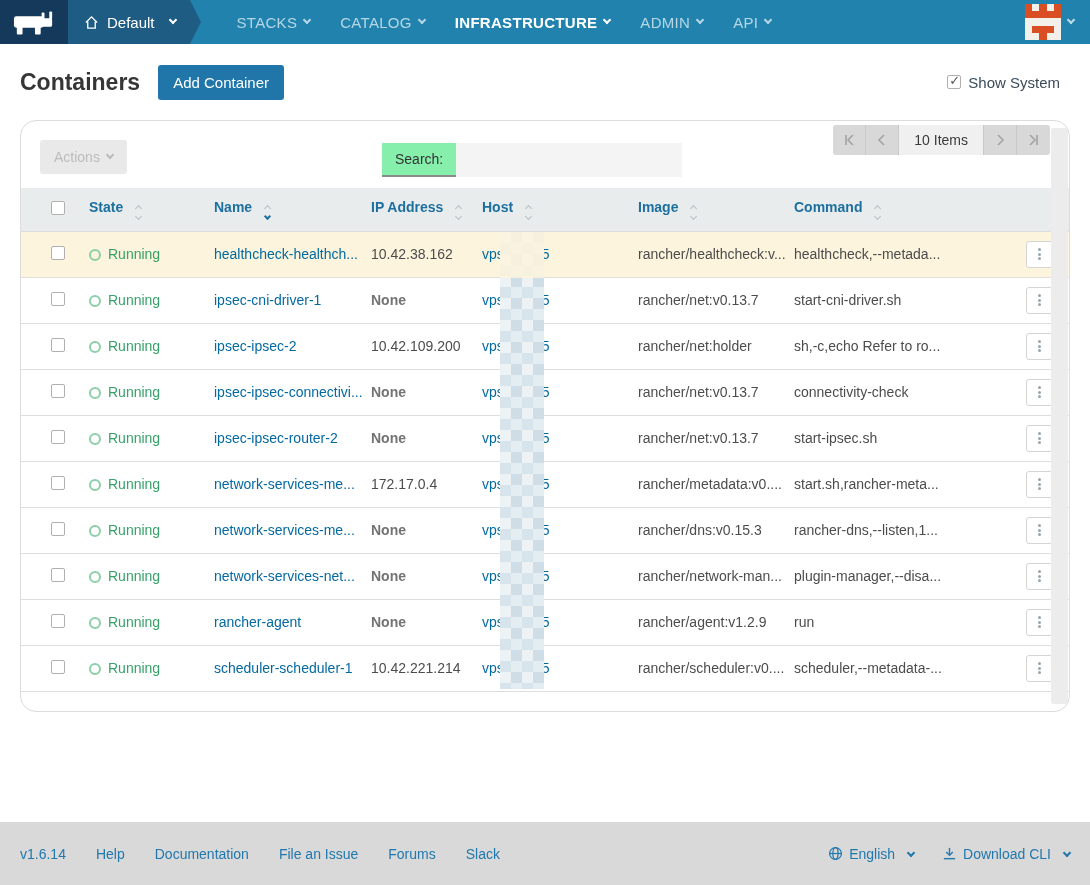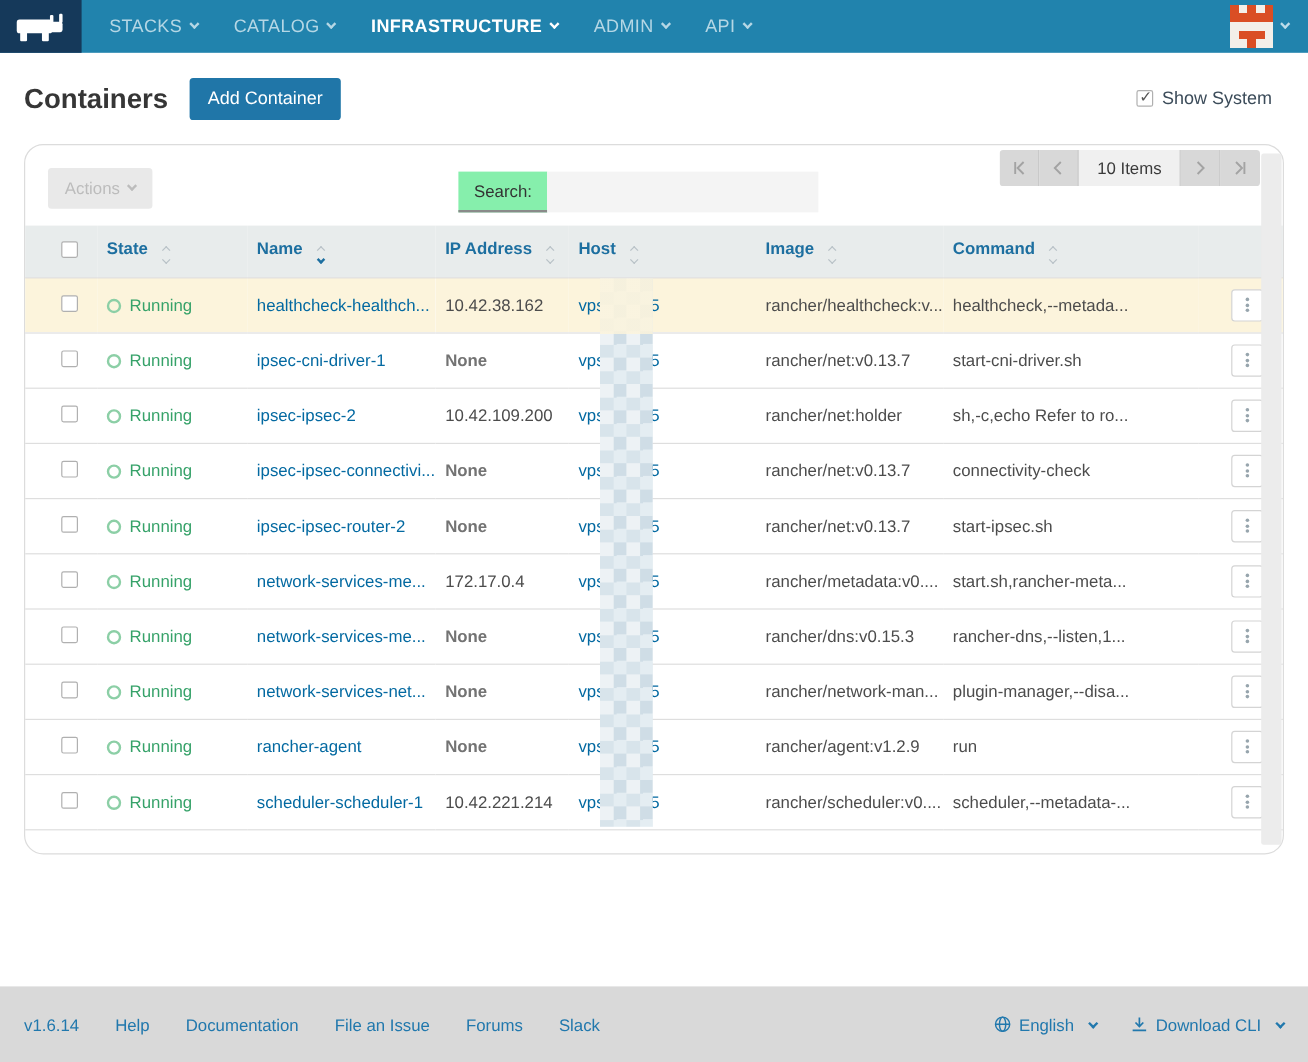--- a/index.html
+++ b/index.html
@@ -85,20 +85,28 @@
     <svg class="cow" width="42" height="27" viewBox="0 0 44 27">
       <g fill="#ffffff">
         <rect x="1" y="7" width="31" height="12" rx="2.5"></rect>
         <rect x="4" y="17" width="6" height="9" rx="1"></rect>
         <rect x="23" y="17" width="6" height="9" rx="1"></rect>
         <rect x="28" y="9" width="13" height="9" rx="2"></rect>
         <rect x="38" y="2" width="3" height="8" rx="1"></rect>
         <rect x="30" y="3" width="3" height="7" rx="1"></rect>
       </g>
     </svg>
+  </div>
+  <div class="env-box">
+    <svg width="15" height="15" viewBox="0 0 16 16" fill="none" stroke="#ffffff" stroke-width="1.4">
+      <path d="M2 8 L8 2 L14 8"></path>
+        <path d="M4 7 V14 H12 V7"></path>
+    </svg>
+    <span>Default</span>
+    <span class="chev"></span>
   </div>
   <div class="nav-items">
       <a class="nav-item">
     <span>STACKS</span>
     <span class="chev"></span>
   </a>
       <a class="nav-item">
     <span>CATALOG</span>
     <span class="chev"></span>
   </a>

